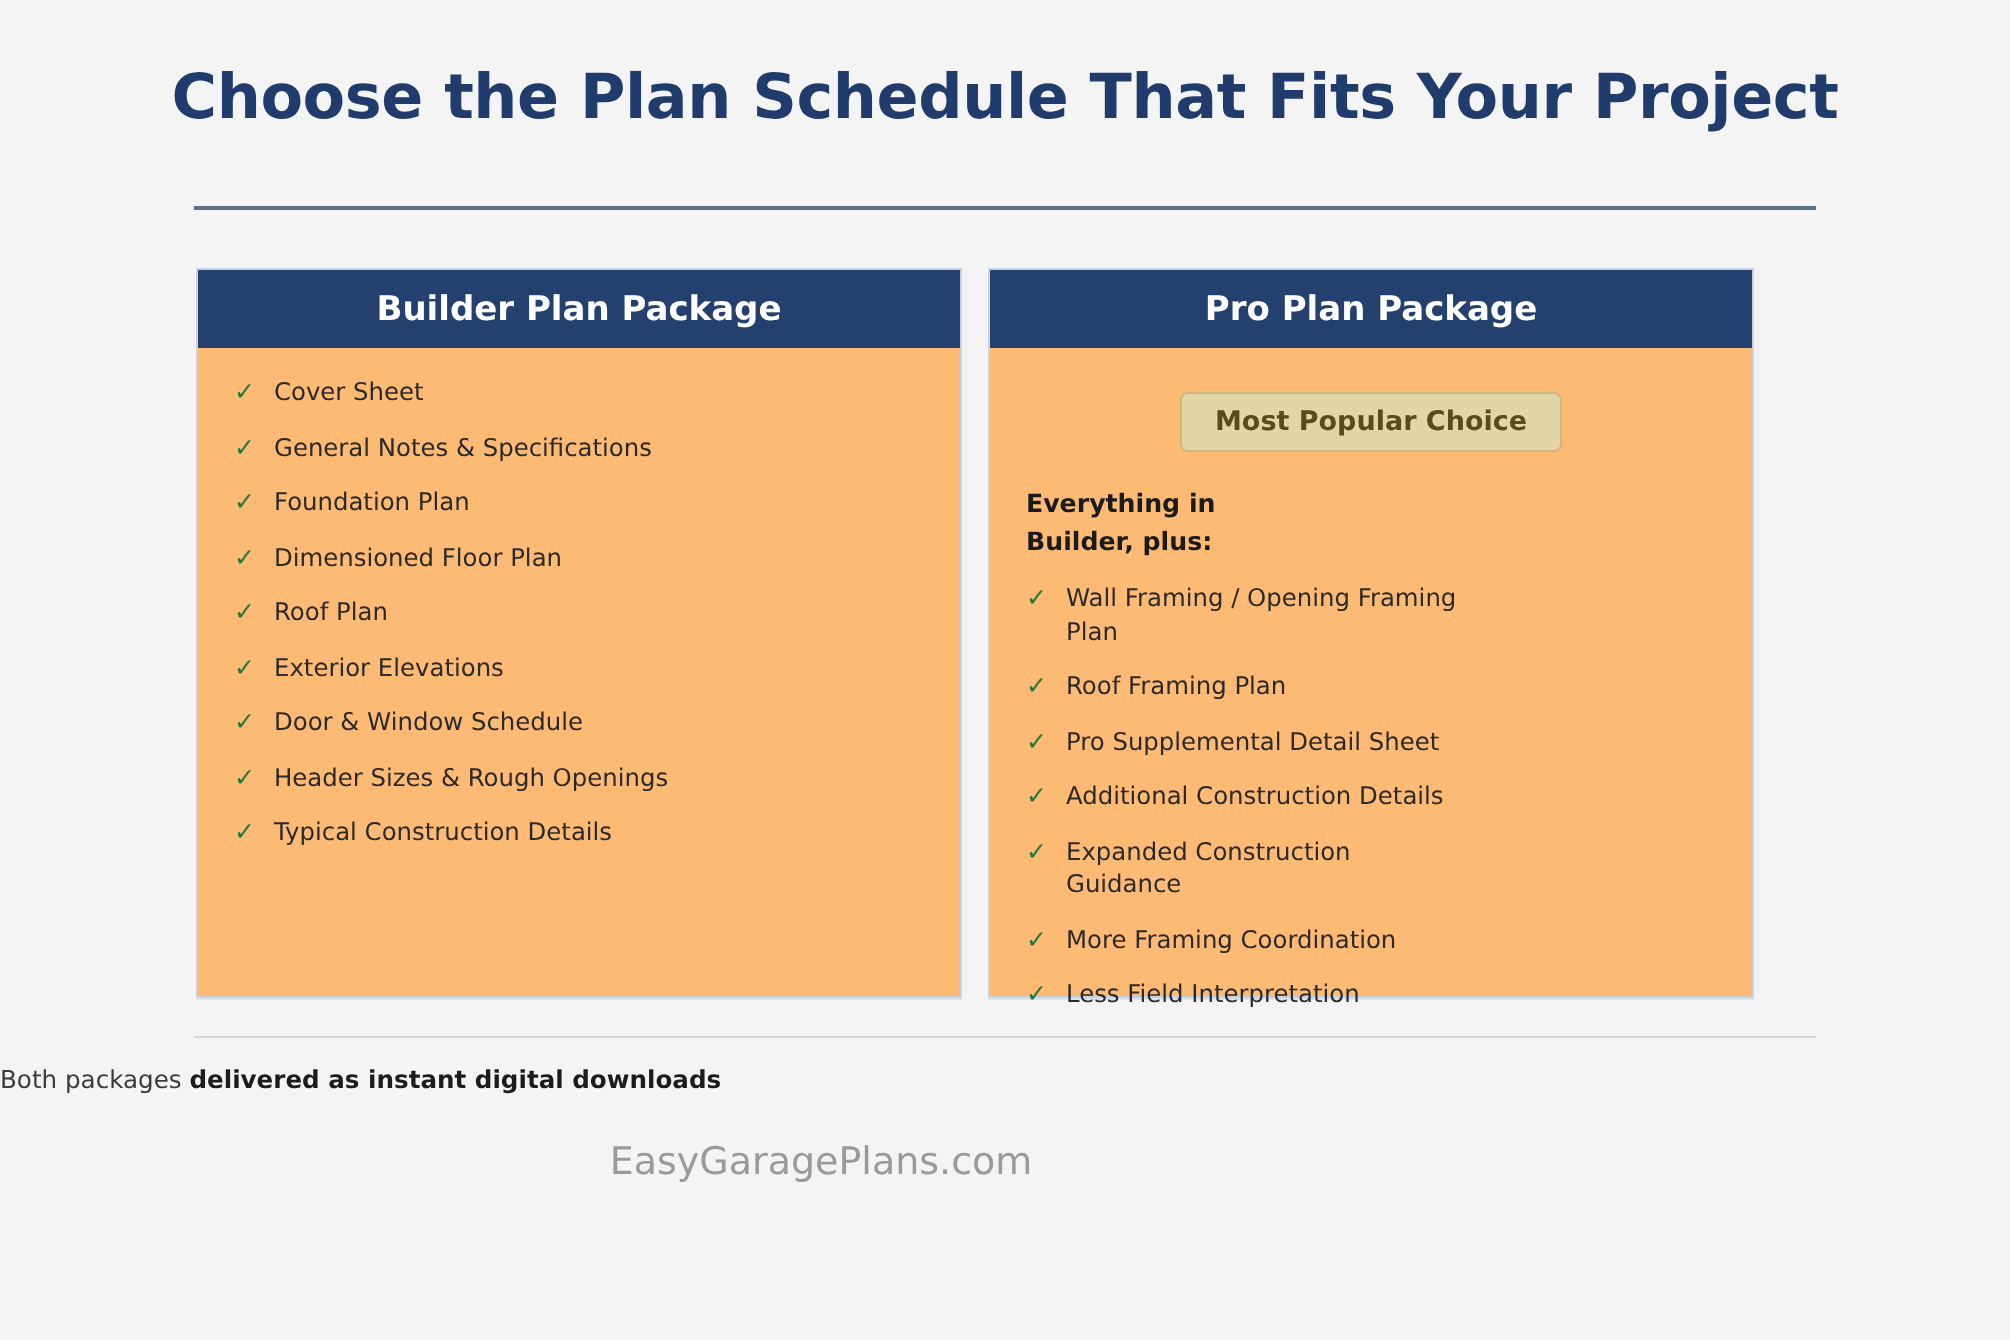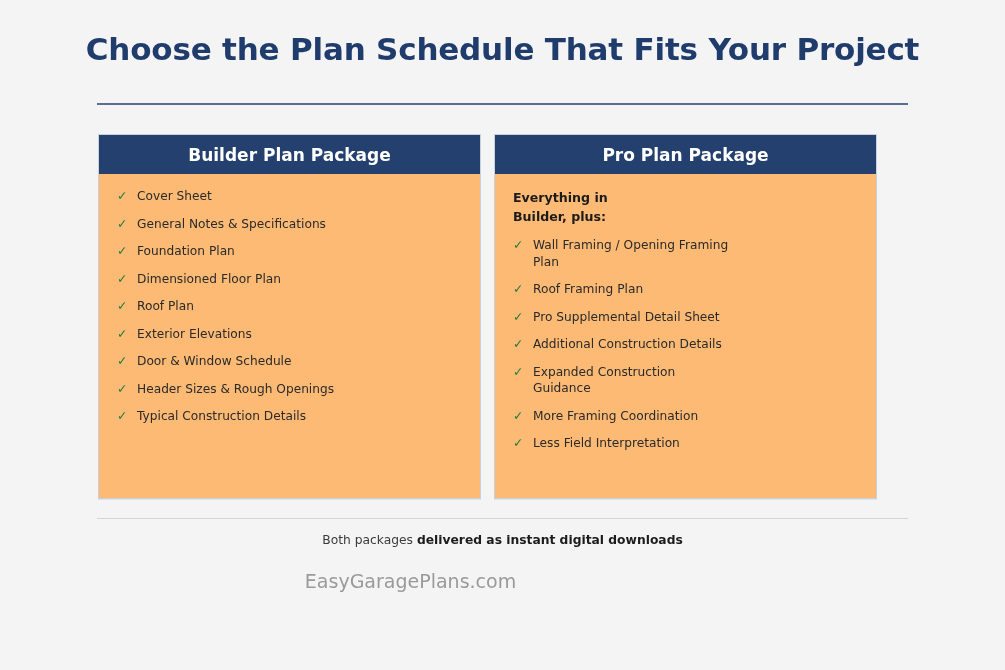--- a/index.html
+++ b/index.html
@@ -145,21 +145,21 @@
     top: 518px;
     width: 811px;
     height: 0;
     border-top: 1px solid #d5d5d5;
   }
   .footer-note {
     position: absolute;
     left: 0;
     top: 533px;
     width: 1005px;
-    text-align: center;
+    text-align: left;
     font-size: 12.3px;
     color: #3b3b3b;
     font-family: "DejaVu Sans", sans-serif;
   }
   .footer-note b { font-weight: bold; color: #1c1c1c; }
   .brand {
     position: absolute;
     left: 0;
     top: 570px;
     width: 821px;
@@ -219,20 +219,23 @@
             <span class="check">✓</span>
             <span class="feat-label">Typical Construction Details</span>
           </li>
         </ul>
       </div>
     </div>
 
     <div class="card card-pro">
       <div class="card-header">Pro Plan Package</div>
       <div class="card-body">
+        <div class="badge-row">
+          <span class="badge">Most Popular Choice</span>
+        </div>
         <div class="plus-note">Everything in Builder, plus:</div>
         <ul class="features pro-list">
           <li>
             <span class="check">✓</span>
             <span class="feat-label">Wall Framing / Opening Framing Plan</span>
           </li>
           <li>
             <span class="check">✓</span>
             <span class="feat-label">Roof Framing Plan</span>
           </li>

